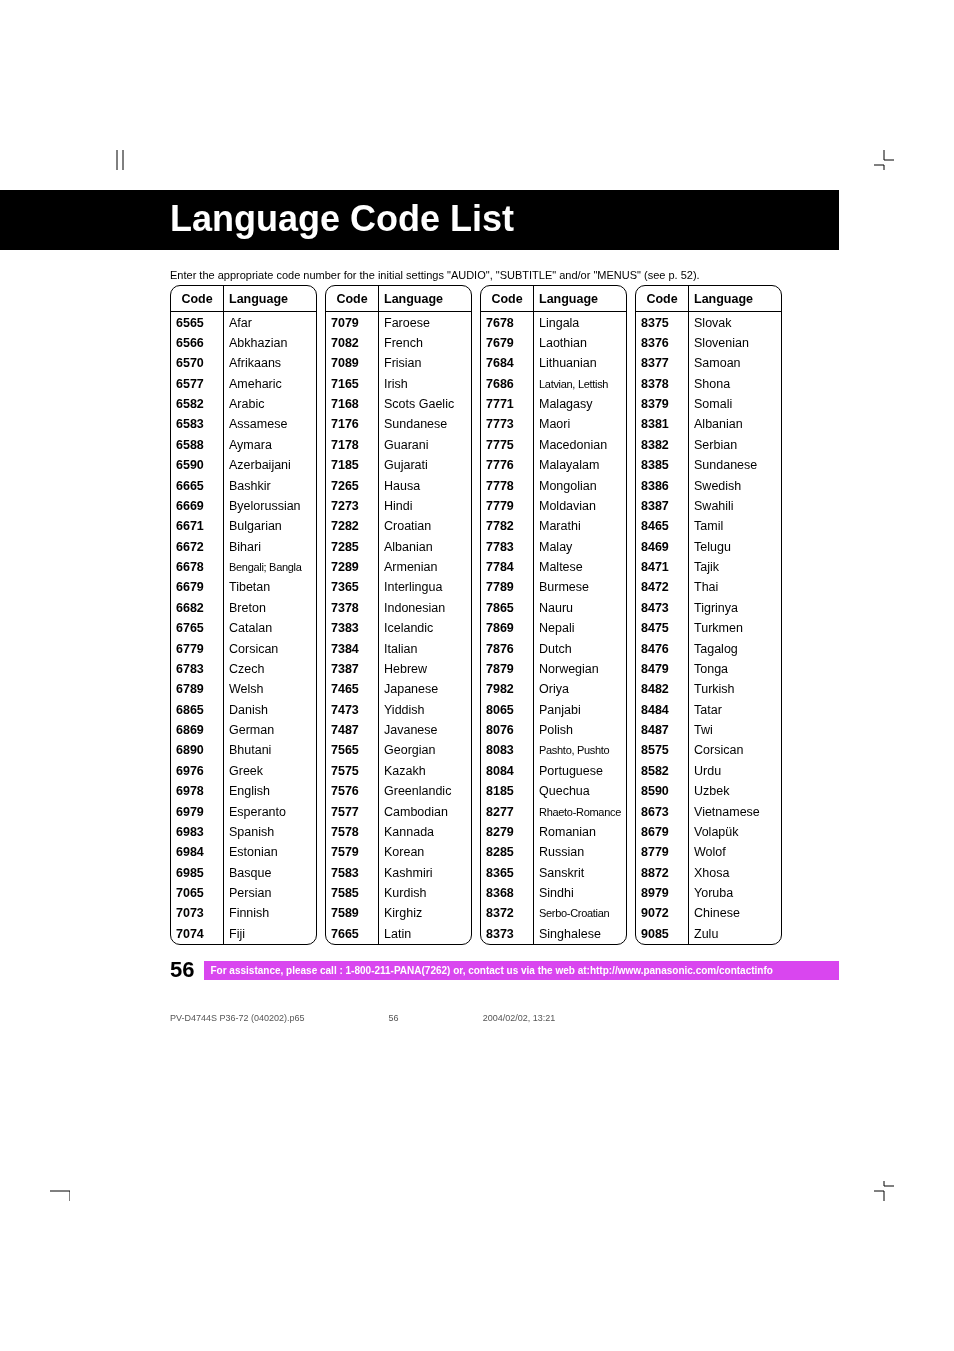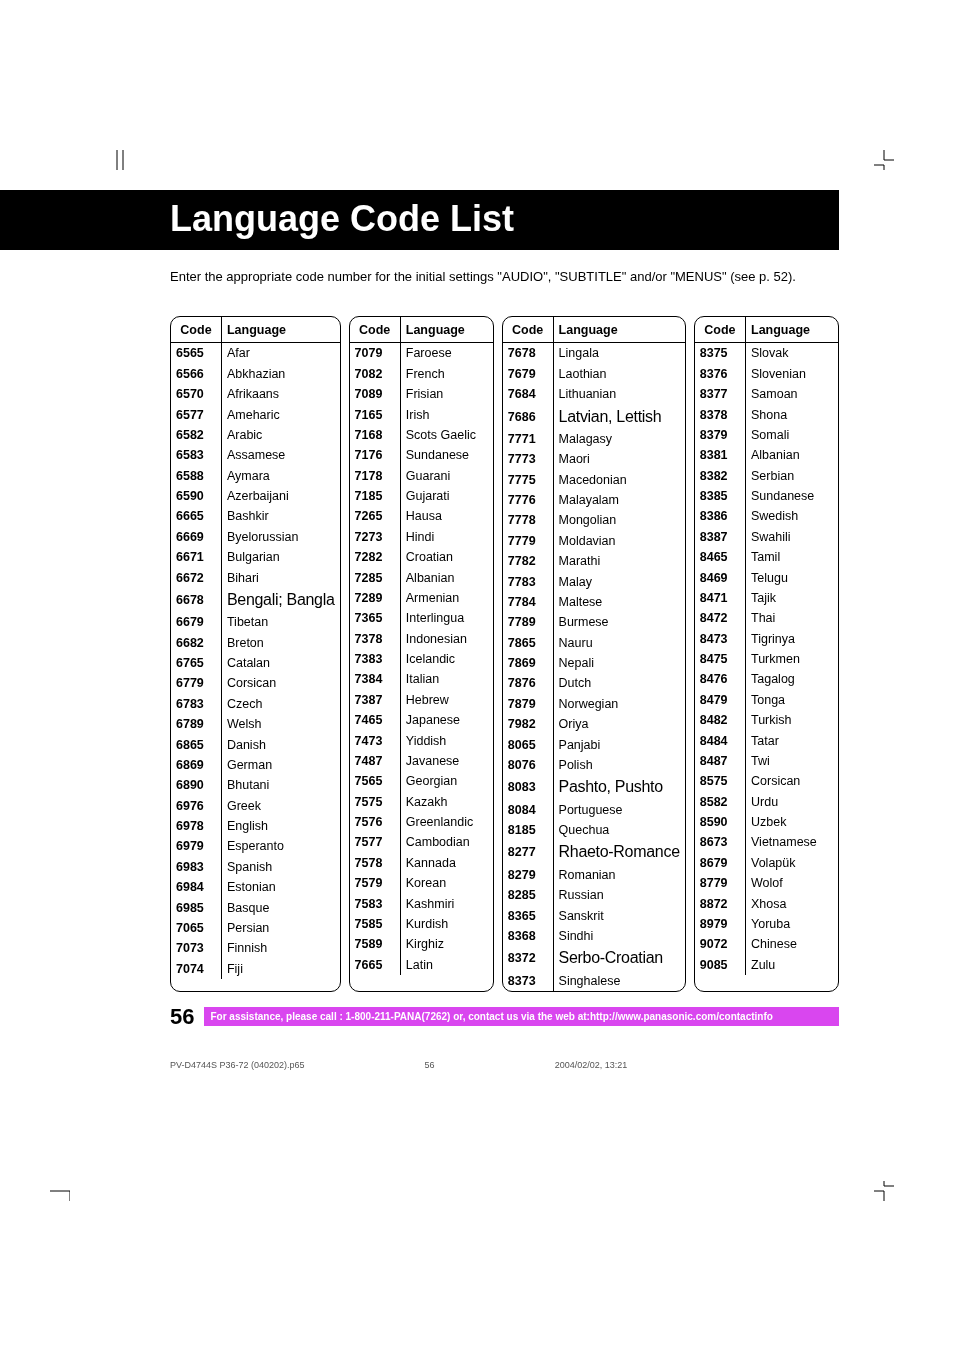--- a/index.html
+++ b/index.html
@@ -29,23 +29,23 @@
     background: #000;
     color: #fff;
     font-size: 36px;
     font-weight: bold;
     padding: 8px 0 10px 0;
     margin-left: -170px;
     padding-left: 170px;
     margin-bottom: 18px;
   }
   .intro {
-    font-size: 13px;
+    font-size: 11px;
     line-height: 1.4;
-    margin-bottom: 30px;
+    margin-bottom: 2px;
   }
   .tables-row {
     display: flex;
     gap: 8px;
   }
   .code-table-wrap {
     border: 1.5px solid #000;
     border-radius: 10px;
     overflow: hidden;
   }
@@ -72,21 +72,21 @@
   }
   table.code-table td.code-c {
     font-weight: bold;
     border-right: 1px solid #000;
     text-align: left;
     width: 42px;
   }
   table.code-table td.lang-c {
     min-width: 82px;
   }
-  .lang-c.small { font-size: 16px; letter-spacing: -0.3px; }
+  .lang-c.small { font-size: 11px; letter-spacing: -0.3px; }
 
   .footer-row {
     display: flex;
     align-items: center;
     margin-top: 12px;
     gap: 10px;
   }
   .page-num {
     font-size: 22px;
     font-weight: bold;
@@ -97,21 +97,21 @@
     font-size: 10px;
     font-weight: bold;
     padding: 4px 6px;
     flex: 1;
   }
   .print-meta {
     font-size: 9px;
     color: #555;
     margin-top: 30px;
     display: flex;
-    gap: 120px;
+    gap: 84px;
     padding-left: 0px;
   }
 </style>
 </head>
 <body>
 
 <div class="crop-mark tl">
   <svg viewBox="0 0 20 20">
       <path d="M7 0 v20 M13 0 v20" stroke="#000" stroke-width="1" fill="none"></path>
     </svg>

